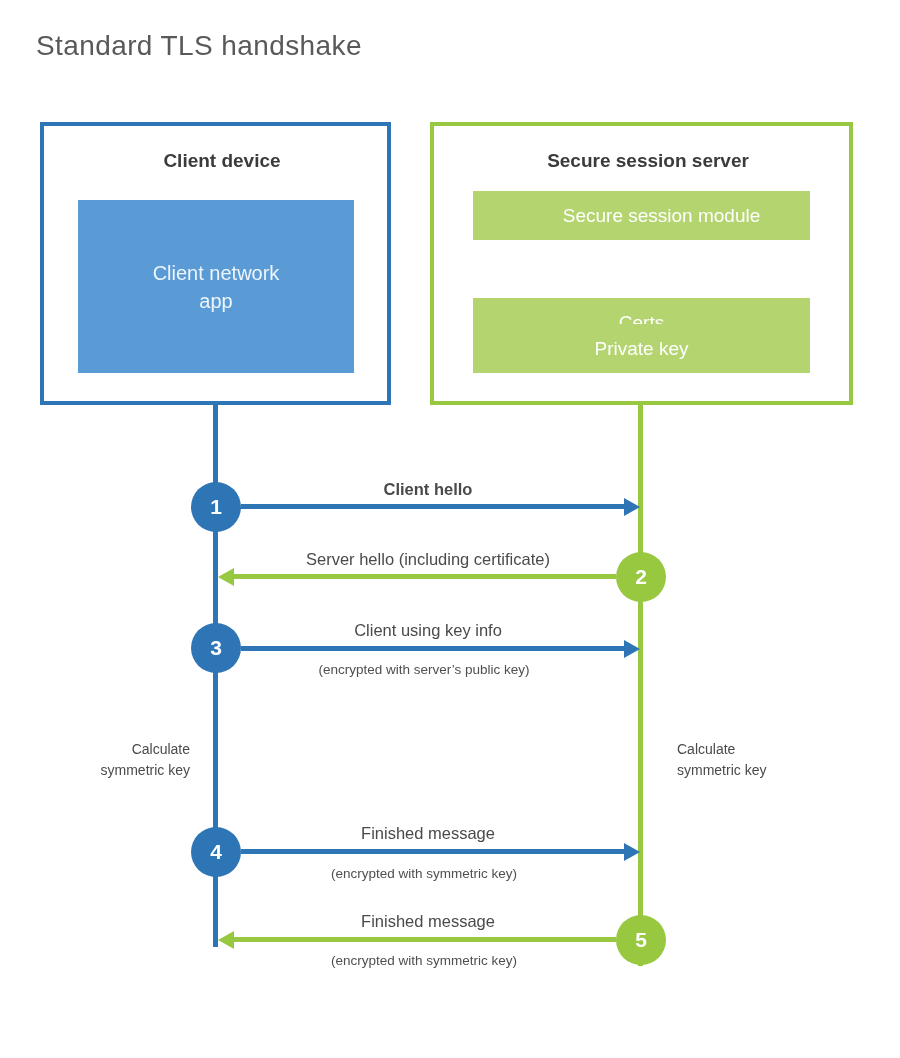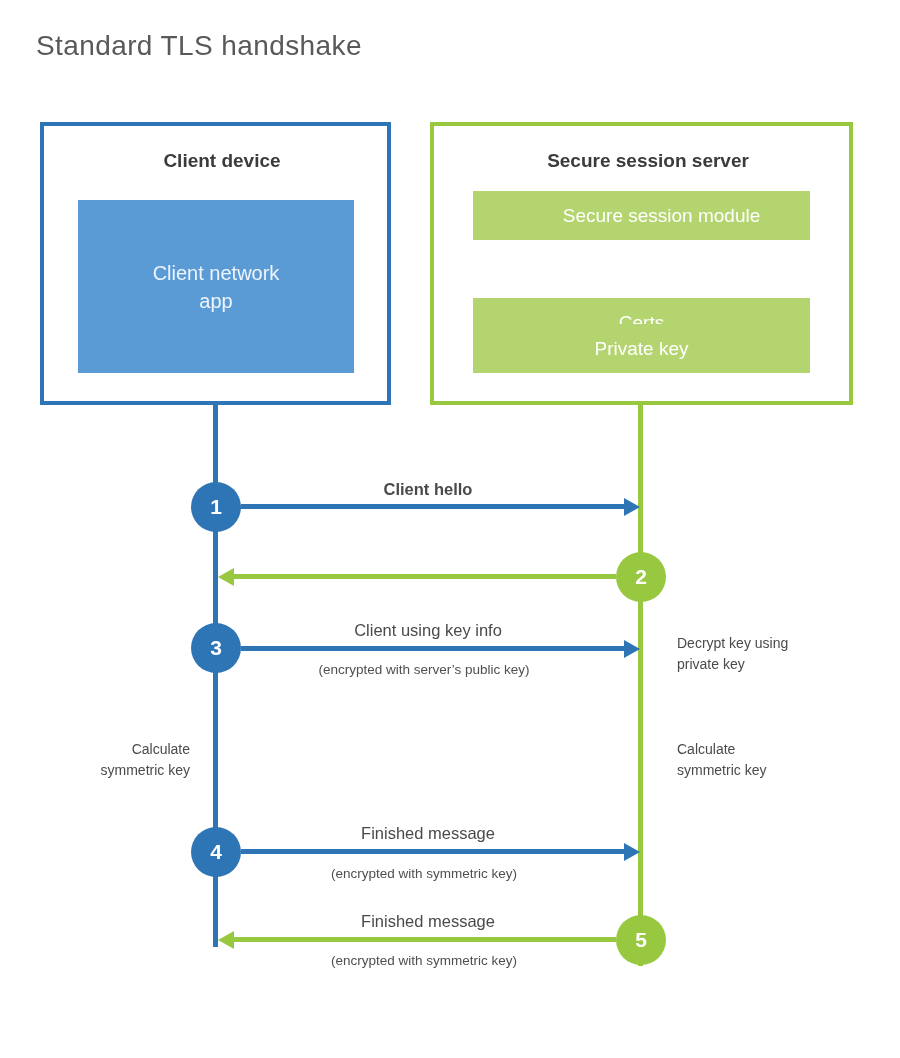--- a/index.html
+++ b/index.html
@@ -170,32 +170,31 @@
   <div class="module-bar bar-3">Private key</div>
 
   <div class="lifeline lifeline-client"></div>
   <div class="lifeline lifeline-server"></div>
 
   <div class="msg-label m1-label">Client hello</div>
   <div class="arrow-line blue-line m1-line"></div>
   <div class="arrow-head head-right m1-head"></div>
   <div class="step-badge badge-blue m1-badge">1</div>
 
+  <div class="msg-label m2-label">Server hello (including certificate)</div>
   <div class="arrow-line green-line m2-line"></div>
   <div class="arrow-head head-left m2-head"></div>
   <div class="step-badge badge-green m2-badge">2</div>
 
   <div class="msg-label m3-label">Client using key info</div>
   <div class="arrow-line blue-line m3-line"></div>
   <div class="arrow-head head-right m3-head"></div>
   <div class="step-badge badge-blue m3-badge">3</div>
   <div class="msg-sub m3-sub">(encrypted with server’s public key)</div>
 
-  <div class="side-note note-decrypt">Decrypt key using
-private key</div>
   <div class="side-note note-calc-client">Calculate
 symmetric key</div>
   <div class="side-note note-calc-server">Calculate
 symmetric key</div>
 
   <div class="msg-label m4-label">Finished message</div>
   <div class="arrow-line blue-line m4-line"></div>
   <div class="arrow-head head-right m4-head"></div>
   <div class="step-badge badge-blue m4-badge">4</div>
   <div class="msg-sub m4-sub">(encrypted with symmetric key)</div>

